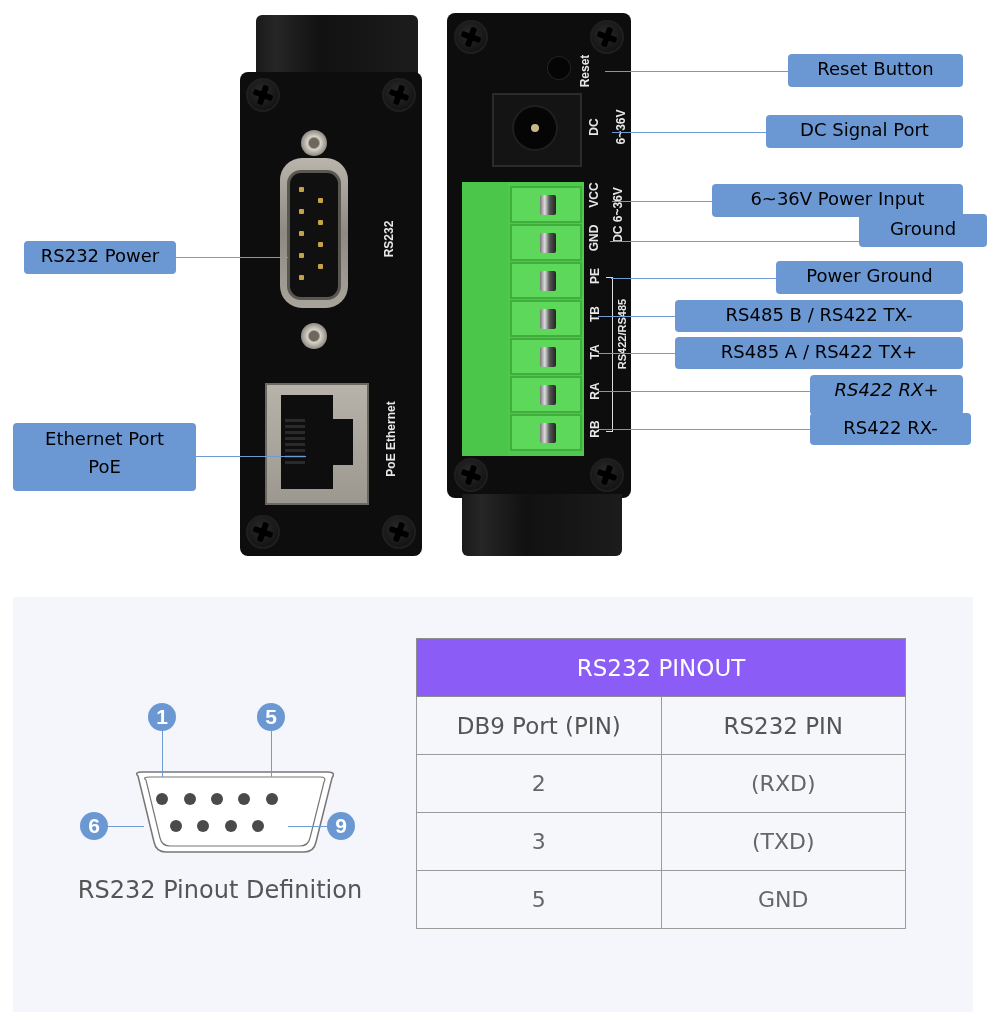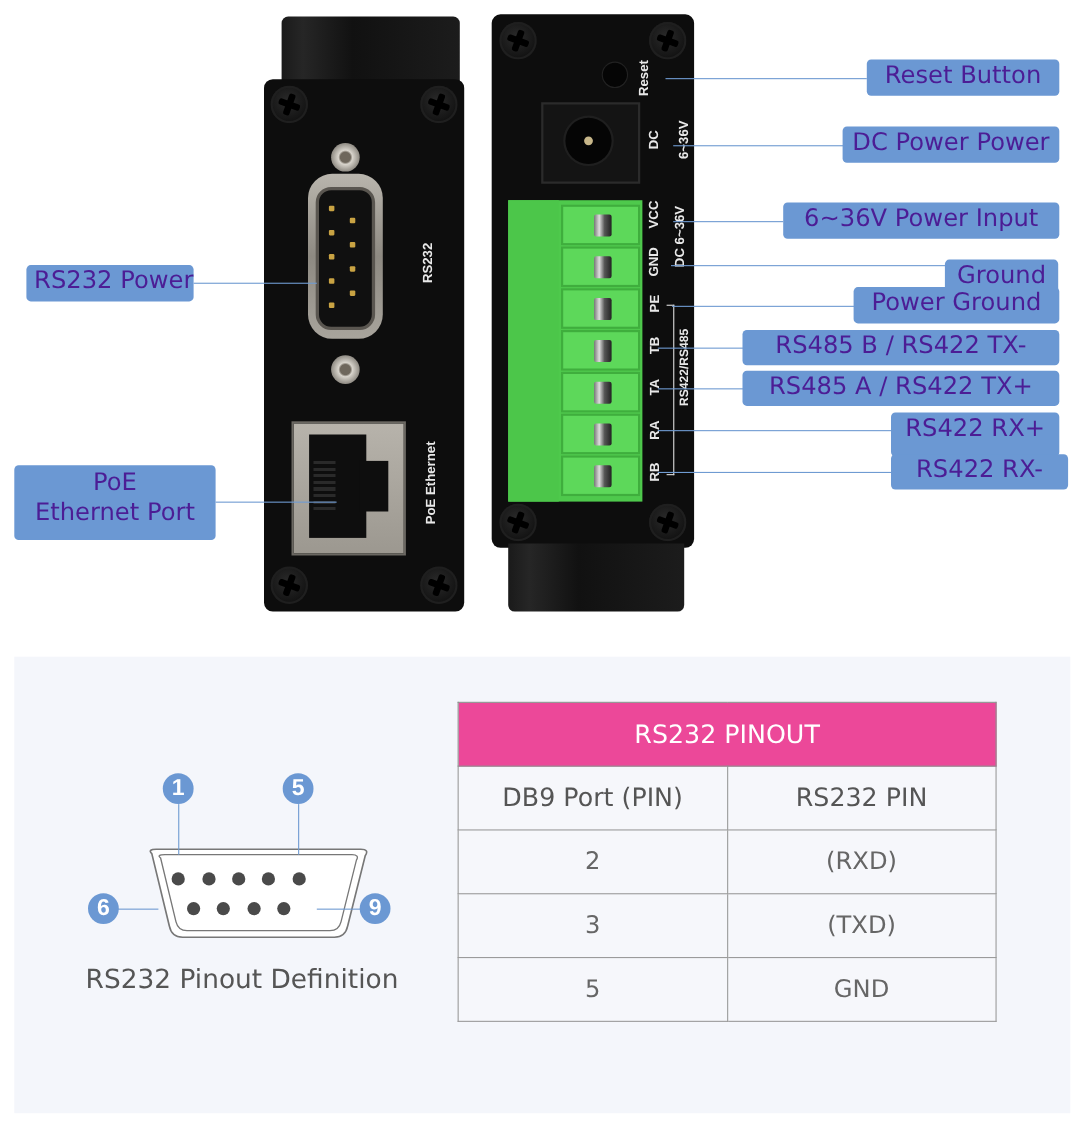--- a/index.html
+++ b/index.html
@@ -1,19 +1,19 @@
 <!DOCTYPE html>
 <html><head>
 <meta charset="utf-8">
 <style>
   html, body { margin:0; padding:0; background:#ffffff; }
   body { width:990px; height:1024px; position:relative; overflow:hidden; font-family:"DejaVu Sans", sans-serif; }
   .abs { position:absolute; }
   
-  .callout { position:absolute; background:#6b98d3; color:#4c1d95; border-radius:4px; font-size:22px; line-height:30px; padding:0 7px; white-space:nowrap; text-align:center; box-sizing:border-box; }
+  .callout { position:absolute; background:#6b98d3; color:#000000; border-radius:4px; font-size:18px; line-height:30px; padding:0 7px; white-space:nowrap; text-align:center; box-sizing:border-box; }
   .callout.two { line-height:28px; padding:2px 10px; }
   .leader { position:absolute; height:1px; background:#6f9bd2; }
   .vleader { position:absolute; width:1px; background:#6f9bd2; }
   
   .dev { position:absolute; background:#0d0d0d; border-radius:8px; }
   .plug { position:absolute; background:linear-gradient(90deg,#1a1a1a 0%,#262626 12%,#111 40%,#1c1c1c 100%); }
   .screw { position:absolute; width:34px; height:34px; border-radius:50%; background:radial-gradient(circle at 45% 40%, #2a2a2a 0%, #161616 60%, #050505 100%); box-shadow:0 0 0 2px #1f1f1f inset; }
   .screw::before, .screw::after { content:""; position:absolute; left:50%; top:50%; background:#000; border-radius:2px; }
   .screw::before { width:20px; height:6px; margin:-3px 0 0 -10px; transform:rotate(20deg); }
   .screw::after { width:6px; height:20px; margin:-10px 0 0 -3px; transform:rotate(20deg); }
@@ -28,21 +28,21 @@
   
   .tblock { position:absolute; background:#4ec94c; }
   .tcell { position:absolute; background:#5dd85a; border:2px solid #3fae3d; box-sizing:border-box; }
   .tscrew { position:absolute; width:16px; height:20px; background:linear-gradient(90deg,#777,#ddd 30%,#555 60%,#222); border-radius:2px; }
   
   .panel { position:absolute; left:13px; top:597px; width:960px; height:415px; background:#f4f6fb; }
   .pin-badge { position:absolute; width:28px; height:28px; border-radius:50%; background:#6b98d3; color:#fff; font-weight:bold; font-size:21px; text-align:center; line-height:28px; font-family:"Liberation Sans", sans-serif; }
   .dot { position:absolute; width:12px; height:12px; border-radius:50%; background:#4a4a4a; }
   .def-title { position:absolute; left:60px; top:876px; width:320px; font-size:24px; color:#555555; text-align:center; }
   table.pinout { position:absolute; left:416px; top:638px; width:490px; border-collapse:collapse; font-size:22px; color:#666666; }
-  table.pinout th.title { background:#ec4899; color:#ffffff; font-weight:normal; height:55px; font-size:23px; border:1px solid #8e8e8e; }
+  table.pinout th.title { background:#8b5cf6; color:#ffffff; font-weight:normal; height:55px; font-size:23px; border:1px solid #8e8e8e; }
   table.pinout td { border:1px solid #9b9b9b; background:#f6f7fb; text-align:center; height:55px; width:50%; }
   table.pinout tr.head td { color:#555555; font-size:23px; }
 </style>
 </head>
 <body>
 
 <div>
   <div class="plug" style="left:256px; top:15px; width:162px; height:62px; border-radius:6px 6px 0 0;"></div>
   <div class="dev" style="left:240px; top:72px; width:182px; height:484px;"></div>
   <div class="screw" style="left:246px; top:78px;"></div>
@@ -71,22 +71,22 @@
     <div style="position:absolute; left:60px; top:34px; width:26px; height:46px; background:#0e0e0e;"></div>
     <div style="position:absolute; left:18px; top:34px; width:20px; height:46px; background:repeating-linear-gradient(180deg,#2a2a2a 0 3px,#0e0e0e 3px 6px);"></div>
   </div>
   <div class="silk" style="left:346px; top:432px; width:90px; text-align:center;">PoE Ethernet</div>
 </div>
 
 <div class="callout" style="left:24px; top:241px; width:152px; height:33px;">RS232 Power</div>
 <div class="leader" style="left:176px; top:257px; width:112px;"></div>
 
 <div class="callout two" style="left:13px; top:423px; width:183px; height:68px;">
+  <div>Ethernet Port</div>
   <div>PoE</div>
-  <div>Ethernet Port</div>
 </div>
 <div class="leader" style="left:196px; top:456px; width:110px;"></div>
 
 <div>
   <div class="dev" style="left:447px; top:13px; width:184px; height:485px;"></div>
   <div class="plug" style="left:462px; top:494px; width:160px; height:62px; border-radius:0 0 6px 6px;"></div>
   <div class="screw" style="left:454px; top:20px;"></div>
   <div class="screw" style="left:590px; top:20px;"></div>
   <div class="screw" style="left:454px; top:458px;"></div>
   <div class="screw" style="left:590px; top:458px;"></div>
@@ -136,39 +136,39 @@
   <div class="silk" style="left:580px; top:422px; width:30px; text-align:center;">RB</div>
   <div class="silk" style="left:572px; top:328px; width:100px; text-align:center; font-size:11px;">RS422/RS485</div>
 
   <div style="position:absolute; left:606px; top:277px; width:6px; height:153px; border:1px solid #ddd; border-left:none;"></div>
 </div>
 
 <div class="leader" style="left:605px; top:71px; width:183px;"></div>
 <div class="callout" style="left:788px; top:54px; width:175px; height:33px;">Reset Button</div>
 
 <div class="leader" style="left:612px; top:132px; width:155px;"></div>
-<div class="callout" style="left:766px; top:115px; width:197px; height:33px;">DC Power Power</div>
+<div class="callout" style="left:766px; top:115px; width:197px; height:33px;">DC Signal Port</div>
 
 <div class="leader" style="left:612px; top:201px; width:100px;"></div>
 <div class="callout" style="left:712px; top:184px; width:251px; height:33px;">6~36V Power Input</div>
 
 <div class="leader" style="left:610px; top:241px; width:250px;"></div>
-<div class="callout" style="left:859px; top:236px; width:103px; height:33px;">Ground</div>
+<div class="callout" style="left:859px; top:214px; width:128px; height:33px;">Ground</div>
 
 <div class="leader" style="left:611px; top:278px; width:166px;"></div>
 <div class="callout" style="left:776px; top:261px; width:187px; height:33px;">Power Ground</div>
 
 <div class="leader" style="left:598px; top:316px; width:78px;"></div>
 <div class="callout" style="left:675px; top:300px; width:288px; height:32px;">RS485 B / RS422 TX-</div>
 
 <div class="leader" style="left:598px; top:353px; width:78px;"></div>
 <div class="callout" style="left:675px; top:337px; width:288px; height:32px;">RS485 A / RS422 TX+</div>
 
 <div class="leader" style="left:598px; top:391px; width:213px;"></div>
-<div class="callout" style="left:810px; top:375px; width:153px; height:40px;">RS422 RX+</div>
+<div class="callout" style="left:810px; top:375px; width:153px; height:40px;font-style:italic;">RS422 RX+</div>
 
 <div class="leader" style="left:598px; top:429px; width:213px;"></div>
 <div class="callout" style="left:810px; top:413px; width:161px; height:32px;">RS422 RX-</div>
 
 <div class="panel"></div>
 
 <div>
   <svg class="abs" style="left:120px; top:760px;" width="230" height="100" viewBox="0 0 230 100">
     <path d="M18 16 Q14 12 22 12 L208 12 Q216 12 212 18 L196 82 Q194 92 184 92 L46 92 Q36 92 34 82 Z" fill="#ffffff" stroke="#777" stroke-width="1.5"></path>
     <path d="M26 20 Q22 17 30 17 L200 17 Q207 17 204 22 L190 78 Q188 86 180 86 L50 86 Q42 86 40 78 Z" fill="#ffffff" stroke="#777" stroke-width="1.2"></path>

